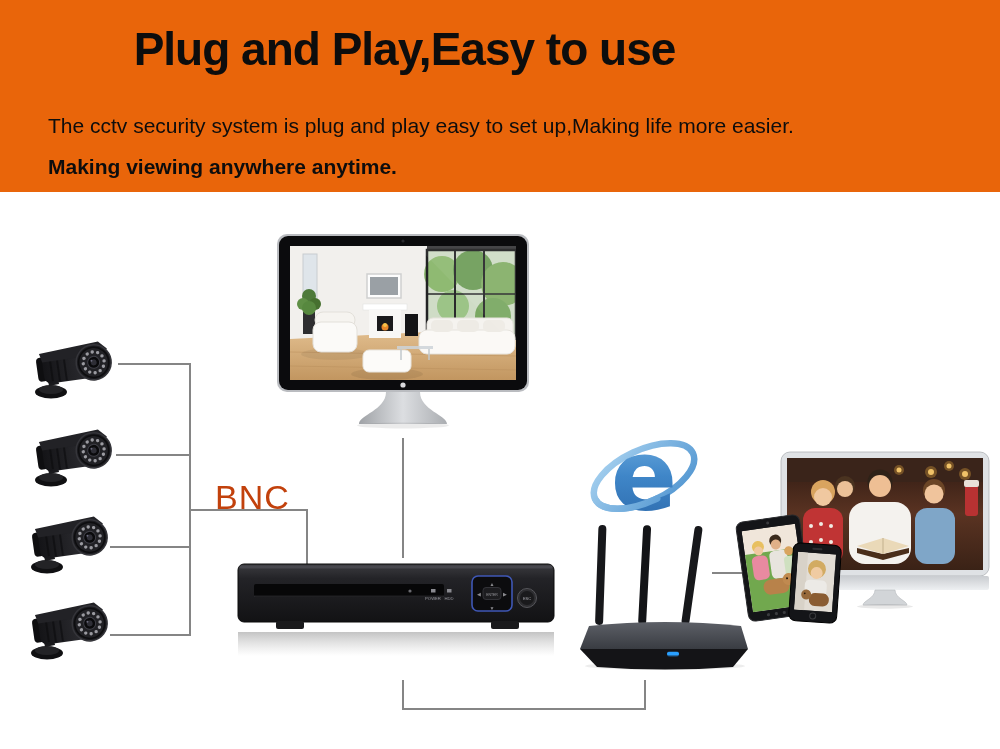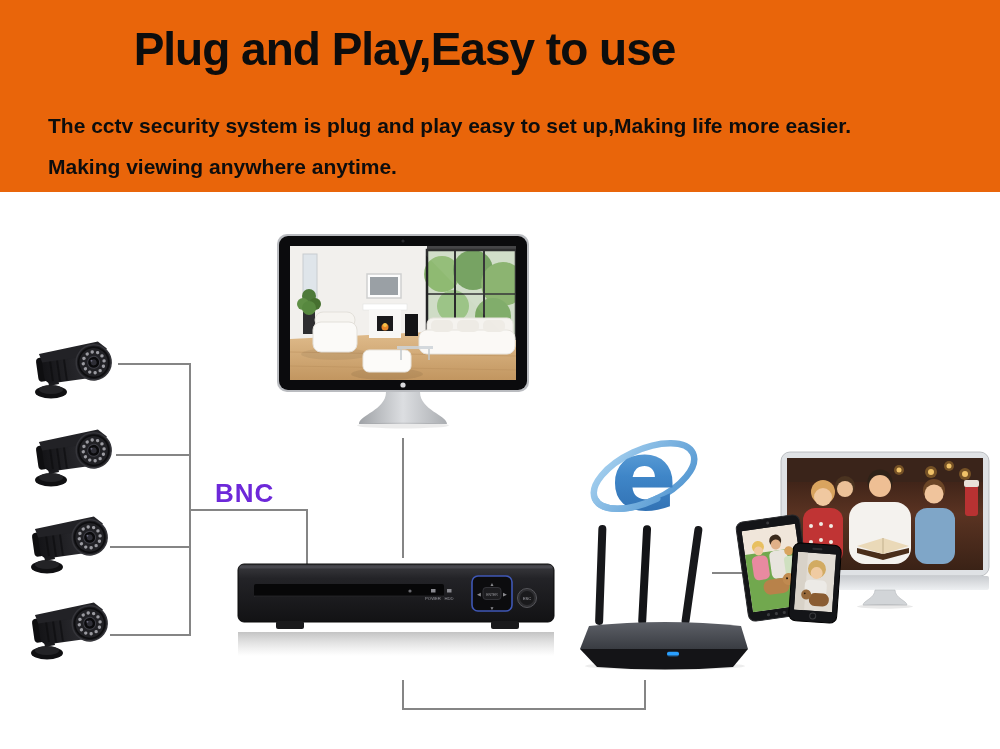--- a/index.html
+++ b/index.html
@@ -6,39 +6,39 @@
   #stage{
     position:relative;width:1000px;height:749px;overflow:hidden;
     background:#ffffff;font-family:"Liberation Sans",sans-serif;
   }
   
   .header{position:absolute;left:0;top:0;width:1000px;height:192px;background:#E9650A;}
   .header .title{
     position:absolute;left:0;top:22px;width:809px;text-align:center;
     font-size:46px;font-weight:bold;color:#0d0d0d;letter-spacing:-1px;white-space:nowrap;
   }
-  .header .sub1{position:absolute;left:48px;top:114px;font-size:21px;font-weight:bold;color:#0d0d0d;white-space:nowrap;}
+  .header .sub1{position:absolute;left:48px;top:114px;font-size:21px;font-weight:normal;color:#0d0d0d;white-space:nowrap;}
   .header .sub2{position:absolute;left:48px;top:155px;font-size:21px;font-weight:bold;color:#0d0d0d;white-space:nowrap;}
   
   .cline{position:absolute;background:#858585;}
   .l-cam1{left:118px;top:363px;width:73px;height:2px;}
   .l-cam2{left:116px;top:454px;width:75px;height:2px;}
   .l-cam3{left:110px;top:546px;width:81px;height:2px;}
   .l-cam4{left:110px;top:634px;width:81px;height:2px;}
   .l-bus {left:189px;top:363px;width:2px;height:273px;}
   .l-bnc-h{left:189px;top:509px;width:119px;height:2px;}
   .l-bnc-v{left:306px;top:509px;width:2px;height:55px;}
   .l-mon-v{left:402px;top:438px;width:2px;height:120px;}
   .l-u-left{left:402px;top:680px;width:2px;height:30px;}
   .l-u-bottom{left:402px;top:708px;width:244px;height:2px;}
   .l-u-right{left:644px;top:680px;width:2px;height:30px;}
   .l-router-dev{left:712px;top:572px;width:32px;height:2px;}
   .bnc-label{
-    position:absolute;left:215px;top:478px;font-size:26px;color:#6d28d9;
-    letter-spacing:1px;font-weight:700;
+    position:absolute;left:215px;top:478px;font-size:34px;color:#c2410c;
+    letter-spacing:1px;font-weight:400;
   }
   
   .cam{position:absolute;width:88px;height:64px;}
   .cam1{left:31px;top:336px;}
   .cam2{left:31px;top:424px;}
   .cam3{left:27px;top:511px;}
   .cam4{left:27px;top:597px;}
   .apple-display{position:absolute;left:277px;top:234px;width:252px;height:200px;}
   .dvr{position:absolute;left:236px;top:558px;width:320px;height:102px;}
   .ie-logo{position:absolute;left:586px;top:420px;width:116px;height:112px;}

